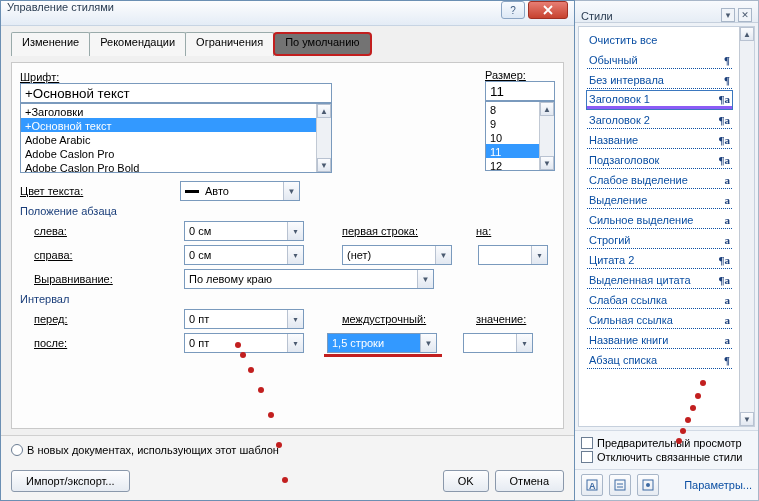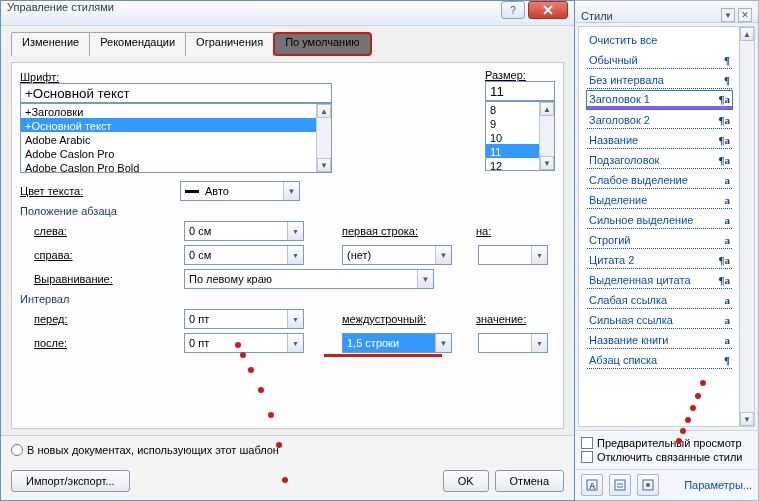--- a/index.html
+++ b/index.html
@@ -189,21 +189,21 @@
               </div>
             <span class="label uline" style="width:114px;margin-left:18px;">междустрочный:</span>
             <span class="label uline" style="width:70px;">значение:</span>
           </div>
           <div class="row" style="position:relative;">
             <span class="label uline" style="width:130px;">после:</span>
             <div class="combo num">
                 <span>0 пт</span>
                 <div class="cbtn">▾</div>
               </div>
-            <div class="combo sel" style="width:110px;margin-left:18px;">
+            <div class="combo sel" style="width:110px;margin-left:3px;">
                 <span>1,5 строки</span>
                 <div class="cbtn">▼</div>
               </div>
             <div class="combo" style="width:70px;margin-left:6px;">
                 <span></span>
                 <div class="cbtn">▾</div>
               </div>
             <div class="redunder" style="left:290px;width:118px;bottom:-4px;"></div>
           </div>
         </div>

